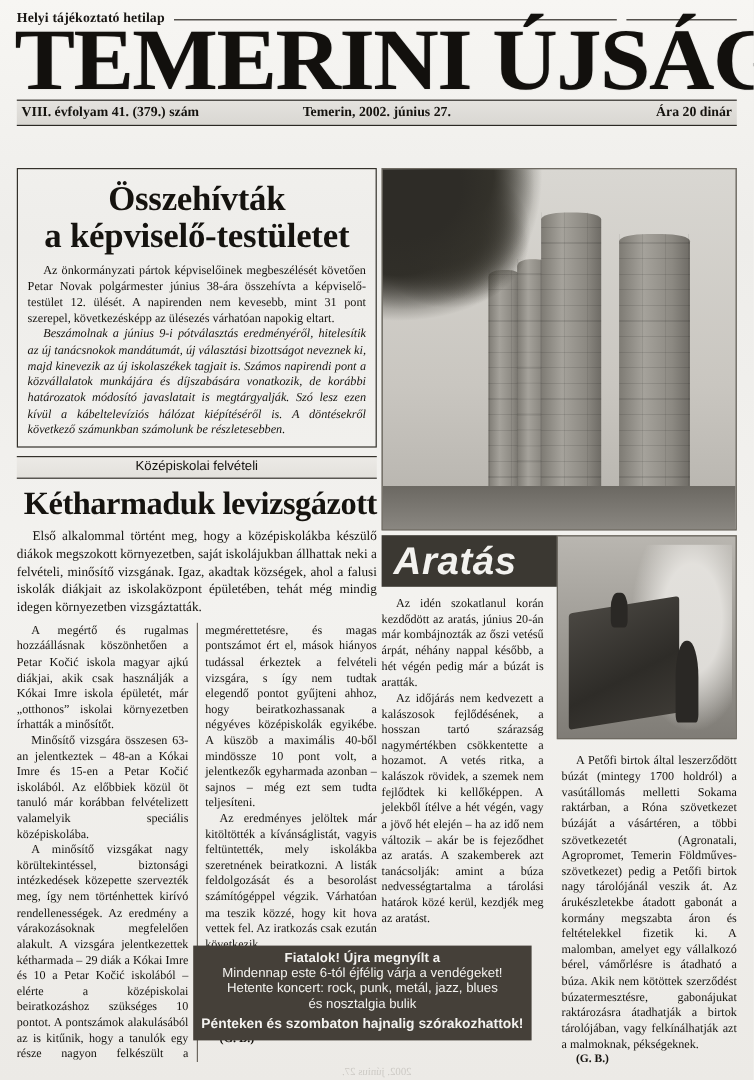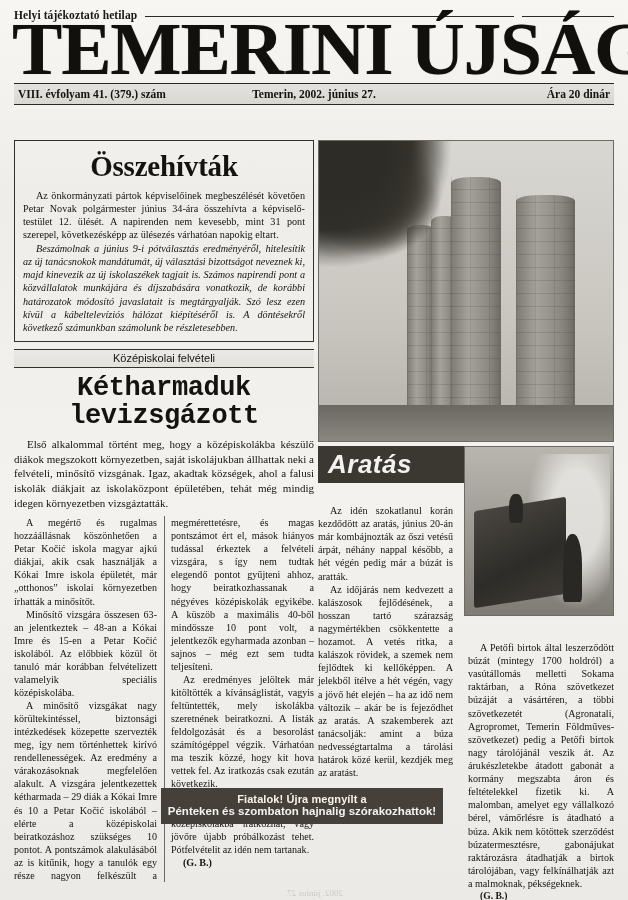--- a/index.html
+++ b/index.html
@@ -94,23 +94,23 @@
     margin-top:7px;
     border-top:1.3px solid #34312b;
     border-bottom:1.3px solid #34312b;
     text-align:center;
     font-family:"Liberation Sans", sans-serif;
     font-size:11px;font-weight:normal;
     padding:2px 0 2.5px 0;
     background:linear-gradient(180deg,#eceae6,#e3e1dc);
   }
   h2.head2{
-    font-family:Liberation Mono, monospace;
+    font-family:Liberation Serif, serif;
     font-weight:bold;font-size:27px;line-height:1.02;
-    text-align:center;margin:7px 0 7px 0;letter-spacing:-.4px;
+    text-align:right;margin:7px 0 7px 0;letter-spacing:-.4px;
   }
   .intro p{
     margin:0;font-size:11px;line-height:1.33;text-align:justify;
     text-indent:13px;hyphens:auto;
   }
   .twocol{
     margin-top:6px;
     column-count:2;column-gap:14px;
     column-rule:1px solid #6c675f;
   }
@@ -127,26 +127,26 @@
   .photo{
     position:relative;overflow:hidden;
     border:1px solid #6e6a62;
     background:#8d8a84;
   }
   .banner{
     background:#3b3832;
     color:#f3f2ef;
     font-family:"Liberation Sans", sans-serif;
     font-style:italic;font-weight:bold;
-    font-size:26px;line-height:1;
+    font-size:32px;line-height:1;
     padding:5px 10px 6px 10px;
     letter-spacing:.5px;
   }
   .arat-cols{
-    margin-top:21px;
+    margin-top:8px;
     font-size:10.1px;
     font-family:Liberation Serif, serif;
   }
   .arat-cols p{
     margin:0;line-height:1.30;text-align:justify;text-indent:12px;hyphens:auto;
   }
 
   
   .ad{
     background:#454039;
@@ -208,23 +208,24 @@
     </div>
   </div>
 
   <div class="content">
 
     <div class="left-block">
 
       <div class="art-box">
         <h1 class="head">
           <span>Összehívták</span><br>
+          <span>a képviselő-testületet</span>
         </h1>
         <div class="lead">
-          <p>Az önkormányzati pártok képviselőinek megbeszélését követően Petar Novak polgármester június 34-ára összehívta a képviselő-testület 12. ülését. A napirenden nem kevesebb, mint 31 pont szerepel, következésképp az ülésezés várhatóan napokig eltart.</p>
+          <p>Az önkormányzati pártok képviselőinek megbeszélését követően Petar Novak polgármester június 38-ára összehívta a képviselő-testület 12. ülését. A napirenden nem kevesebb, mint 31 pont szerepel, következésképp az ülésezés várhatóan napokig eltart.</p>
           <p>Beszámolnak a június 9-i pótválasztás eredményéről, hitelesítik az új tanácsnokok mandátumát, új választási bizottságot neveznek ki, majd kinevezik az új iskolaszékek tagjait is. Számos napirendi pont a közvállalatok munkájára és díjszabására vonatkozik, de korábbi határozatok módosító javaslatait is megtárgyalják. Szó lesz ezen kívül a kábeltelevíziós hálózat kiépítéséről is. A döntésekről következő számunkban számolunk be részletesebben.</p>
         </div>
       </div>
 
       <div>
         <div class="sec-label">Középiskolai felvételi</div>
         <h2 class="head2">Kétharmaduk levizsgázott</h2>
         <div class="intro">
           <p>Első alkalommal történt meg, hogy a középiskolákba készülő diákok megszokott környezetben, saját iskolájukban állhattak neki a felvételi, minősítő vizsgának. Igaz, akadtak községek, ahol a falusi iskolák diákjait az iskolaközpont épületében, tehát még mindig idegen környezetben vizsgáztatták.</p>
         </div>
@@ -270,19 +271,22 @@
 
         <div class="arat-cols" style="position:absolute;right:0;top:174px;width:146px;">
           <p>A Petőfi birtok által leszerződött búzát (mintegy 1700 holdról) a vasútállomás melletti Sokama raktárban, a Róna szövetkezet búzáját a vásártéren, a többi szövetkezetét (Agronatali, Agropromet, Temerin Földműves-szövetkezet) pedig a Petőfi birtok nagy tárolójánál veszik át. Az árukészletekbe átadott gabonát a kormány megszabta áron és feltételekkel fizetik ki. A malomban, amelyet egy vállalkozó bérel, vámőrlésre is átadható a búza. Akik nem kötöttek szerződést búzatermesztésre, gabonájukat raktározásra átadhatják a birtok tárolójában, vagy felkínálhatják azt a malmoknak, pékségeknek.</p>
           <p class="sig">(G. B.)</p>
         </div>
       </div>
     </div>
 
     <div class="ad" style="position:absolute;left:147px;width:270px;top:648px;">
       <div class="a1">Fiatalok! Újra megnyílt a</div>
+      <div class="a4">Mindennap este 6-tól éjfélig várja a vendégeket!</div>
+      <div class="a5">Hetente koncert: rock, punk, metál, jazz, blues</div>
+      <div class="a6">és nosztalgia  bulik</div>
       <div class="a7">Pénteken és szombaton hajnalig szórakozhattok!</div>
     </div>
 
   </div>
 
   <div class="bleed">2002. június 27.</div>
 </div>
 
 </body></html>

